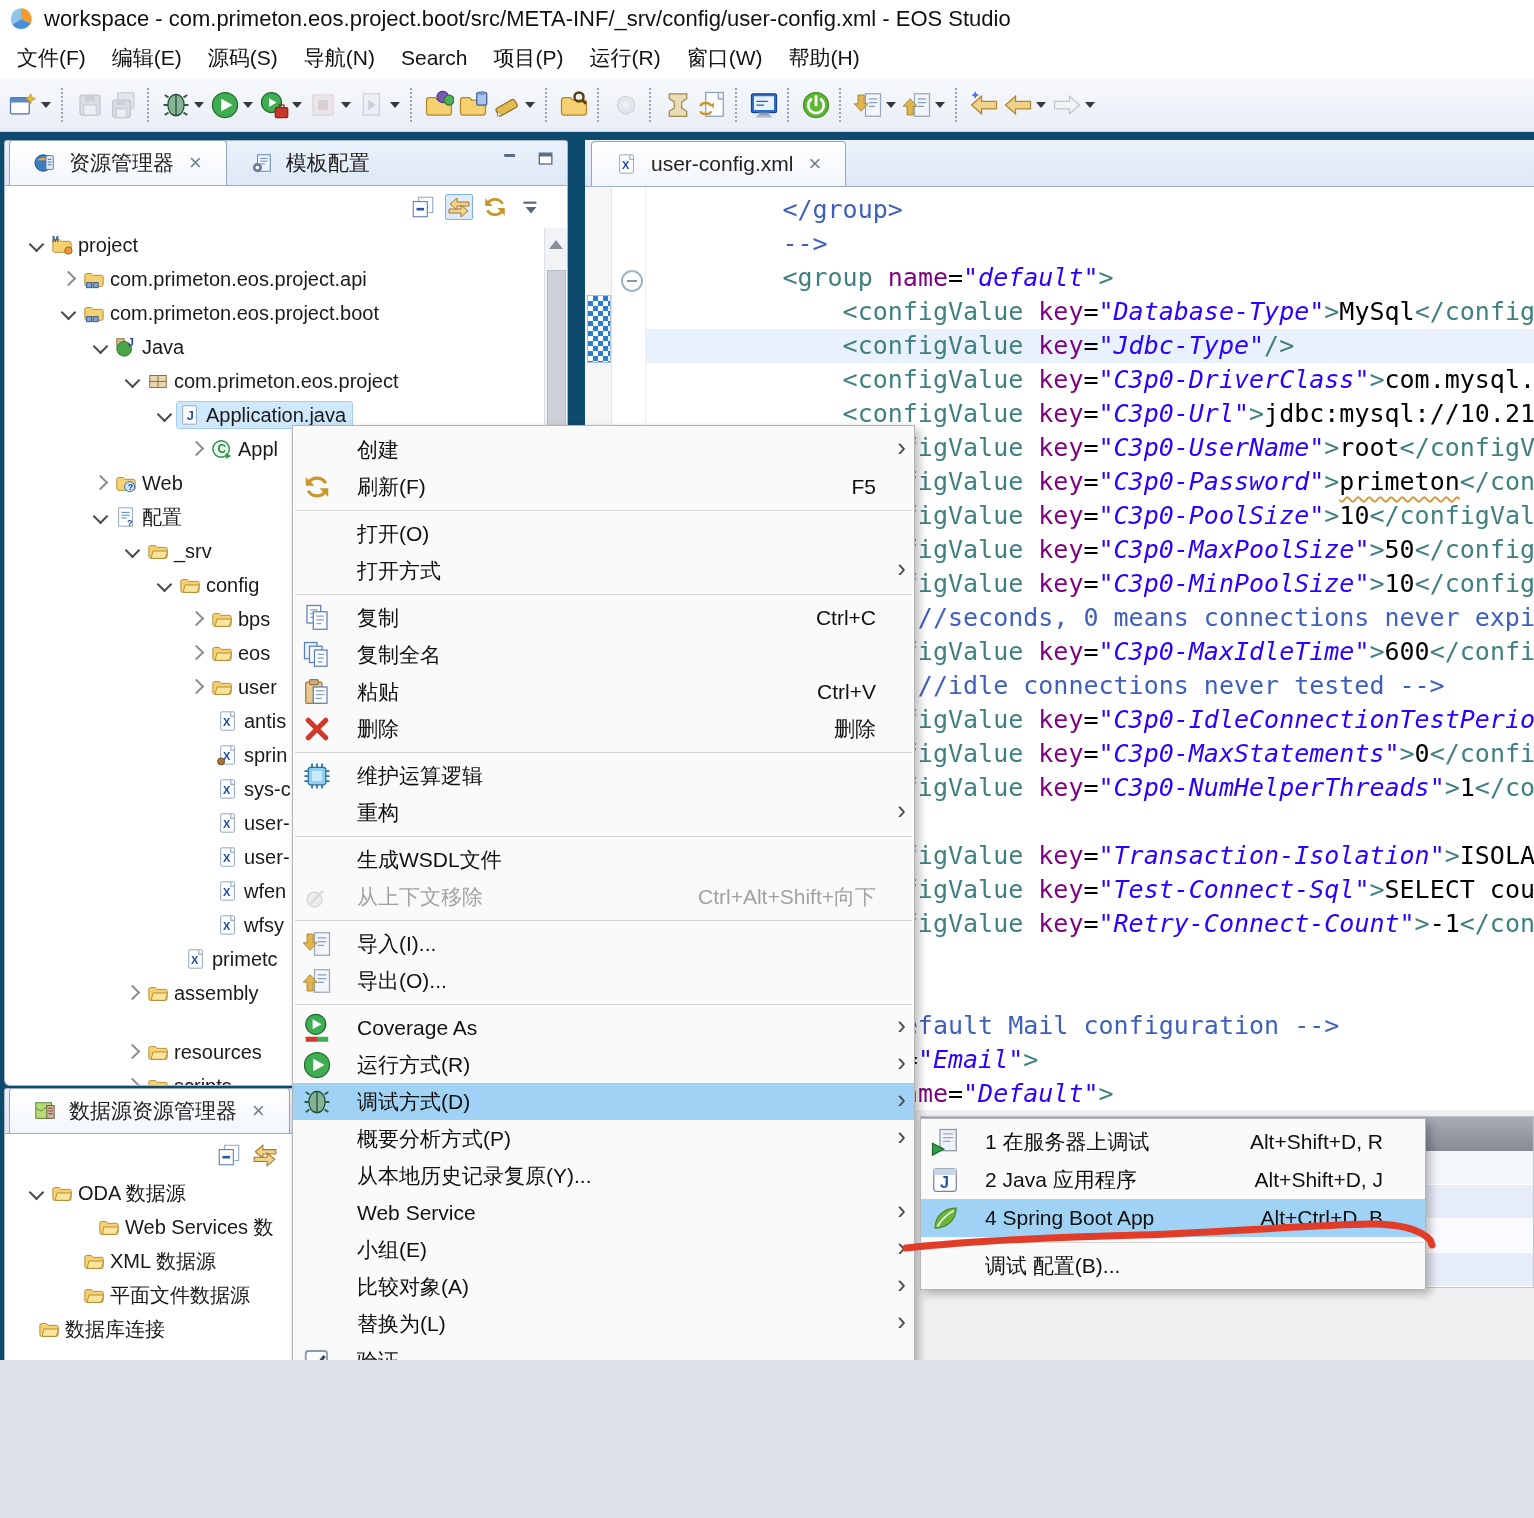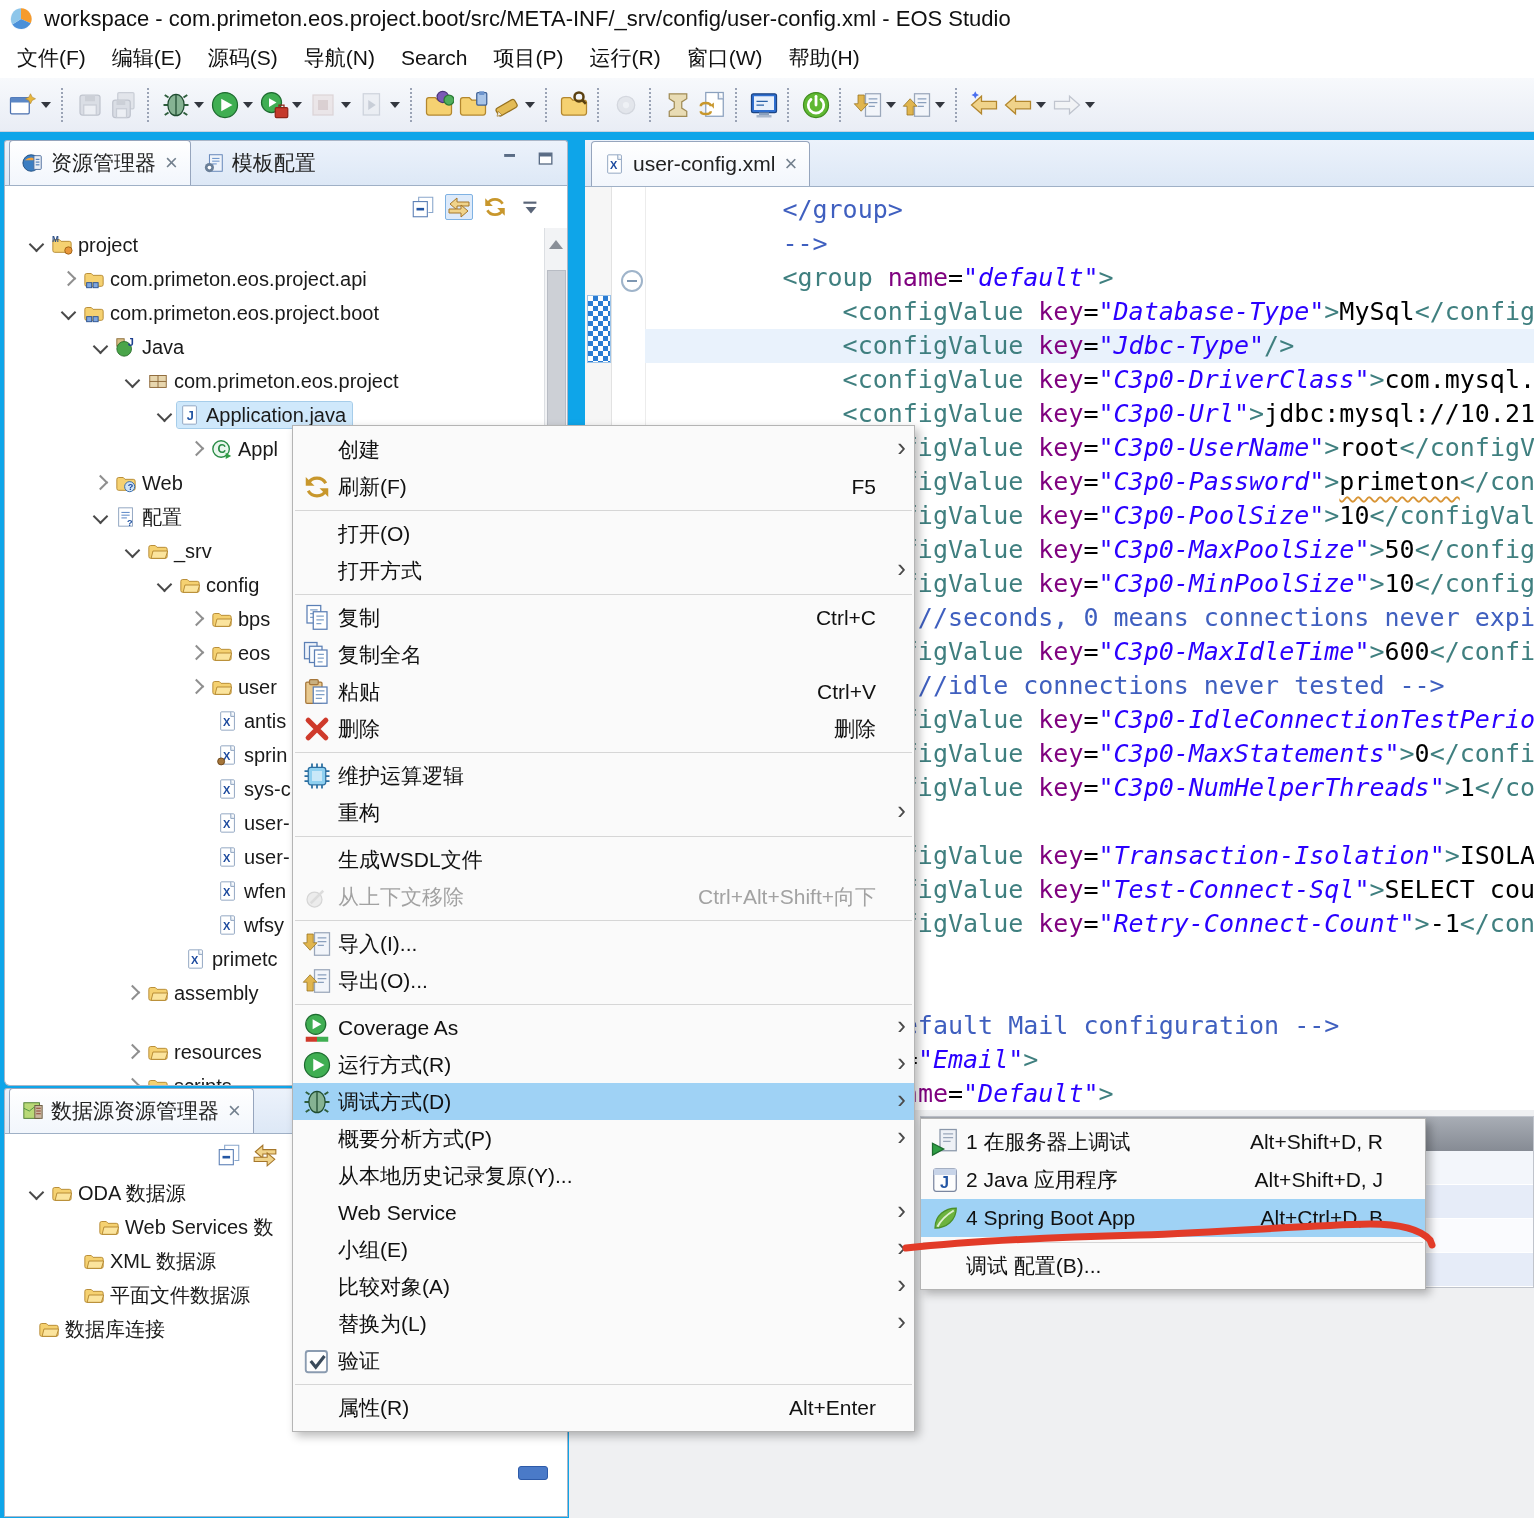--- a/index.html
+++ b/index.html
@@ -1,36 +1,36 @@
 <!DOCTYPE html>
 <html style="--menu_highlight: #9fd2f5; --tree_selection: #cfe8fb; --current_line: #e9f2fc; --annotation_red: #e23b28;"><head>
 <meta charset="utf-8">
 <style>
   html,body{margin:0;padding:0;background:#dfe2e8;font-family:"Liberation Sans","DejaVu Sans",sans-serif;}
-  #app{position:relative;width:1534px;height:1518px;background:#0ea5e9;overflow:hidden;}
+  #app{position:relative;width:1534px;height:1360px;background:#0c4a6e;overflow:hidden;}
   svg{display:block;width:100%;height:100%;}
 
   
   .titlebar{position:absolute;left:0;top:0;width:1534px;height:38px;background:#fff;display:flex;align-items:center;gap:10px;padding-left:8px;box-sizing:border-box;}
   .appicon{width:26px;height:26px;flex:0 0 26px;}
   .title-text{font-size:22px;color:#111;white-space:nowrap;}
   .menubar{position:absolute;left:0;top:38px;width:1534px;height:40px;background:#fff;display:flex;align-items:center;padding-left:4px;box-sizing:border-box;}
   .mitem{font-size:21px;color:#111;padding:0 13px;white-space:nowrap;}
   .toolbar{position:absolute;left:0;top:78px;width:1534px;height:54px;background:linear-gradient(#f7f9fc,#e9edf5);border-bottom:1px solid #ccd3e0;display:flex;align-items:center;padding-left:6px;box-sizing:border-box;}
   .tbsep{width:4px;height:34px;border-left:2px dotted #9aa3b5;margin:0 6px;}
   .tbi{width:30px;height:30px;margin:0 2px;flex:0 0 30px;}
   .tbi.dim{opacity:.55;}
   .dd{width:0;height:0;border-left:5px solid transparent;border-right:5px solid transparent;border-top:6px solid #33373f;margin:0 4px 0 1px;}
 
   
   .panel{position:absolute;box-sizing:border-box;}
   .plt{left:4px;top:140px;width:564px;height:945px;}
   .plb{left:4px;top:1088px;width:564px;height:430px;}
   .tabbar{position:relative;height:46px;background:linear-gradient(#ecf2fb,#dde8f6);border:1px solid #aab6c8;border-bottom:1px solid #9fb0c6;border-radius:3px 3px 0 0;display:flex;align-items:flex-end;box-sizing:border-box;}
-  .tab{display:flex;align-items:center;gap:7px;height:44px;padding:0 12px;font-size:21px;color:#222;white-space:nowrap;}
+  .tab{display:flex;align-items:center;gap:13px;height:44px;padding:0 24px;font-size:21px;color:#222;white-space:nowrap;}
   .tab.active{background:linear-gradient(#ffffff,#f2f6fc);border:1px solid #96a5bd;border-bottom:none;border-radius:4px 4px 0 0;margin-left:4px;}
   .tico{width:22px;height:22px;flex:0 0 22px;}
   .xico{font-size:22px;color:#73808e;line-height:1;margin-left:2px;}
   .winbtns{position:absolute;right:10px;top:8px;display:flex;gap:14px;}
   .wbtn{width:22px;height:20px;}
   .viewbar{height:42px;background:#fff;border-left:1px solid #aab6c8;border-right:1px solid #aab6c8;display:flex;align-items:center;justify-content:flex-end;gap:8px;padding-right:22px;box-sizing:border-box;position:relative;}
   .vico{width:28px;height:26px;display:flex;align-items:center;justify-content:center;position:relative;}
   .vico.pressed{background:#ddeafa;border:1px solid #7fb2e3;border-radius:2px;box-sizing:border-box;}
   .treewrap{position:relative;background:#fff;border:1px solid #aab6c8;border-top:none;border-radius:0 0 6px 6px;overflow:hidden;}
   .plt .treewrap{height:857px;}
@@ -73,21 +73,21 @@
   .brhead{height:34px;background:linear-gradient(#a8adb5,#868b94);}
   .brrow{height:34px;border-bottom:1px solid #fff;box-sizing:border-box;}
 
   
   .ctxmenu{position:absolute;left:292px;top:425px;width:623px;background:#fafafa;border:1px solid #b4b4b4;box-shadow:4px 4px 9px rgba(0,0,0,.28);padding:5px 0;box-sizing:border-box;z-index:50;}
   .submenu{position:absolute;left:920px;top:1118px;width:506px;background:#fafafa;border:1px solid #b4b4b4;box-shadow:4px 4px 9px rgba(0,0,0,.28);padding:4px 0;box-sizing:border-box;z-index:60;}
   .mi{height:37px;display:flex;align-items:center;position:relative;}
   .submenu .mi{height:38px;}
   .mi.hl{background:var(--menu_highlight,#9fd2f5);}
   .mi .ico{width:30px;height:30px;margin-left:9px;flex:0 0 30px;}
-  .mi .mlabel{font-size:21px;color:#111;margin-left:6px;white-space:nowrap;}
+  .mi .mlabel{font-size:21px;color:#111;margin-left:25px;white-space:nowrap;}
   .mi .maccel{font-size:21px;color:#111;margin-left:auto;padding-right:14px;white-space:nowrap;}
   .mi .msub{width:24px;flex:0 0 24px;position:relative;margin-left:auto;}
   .mi .maccel + .msub{margin-left:0;}
   .mi .msub.on::before{content:"›";position:absolute;right:8px;top:50%;transform:translateY(-58%);font-size:26px;color:#4a4a4a;}
   .mi.dis .mlabel,.mi.dis .maccel{color:#a2a2a2;}
   .mi.dis .ico{opacity:.45;}
   .msep{height:1px;background:#d6d6d6;margin:5px 2px 4px 2px;}
   .submenu .maccel{padding-right:18px;}
 
   .anno{position:absolute;left:0;top:0;width:1534px;height:1518px;z-index:100;pointer-events:none;}

